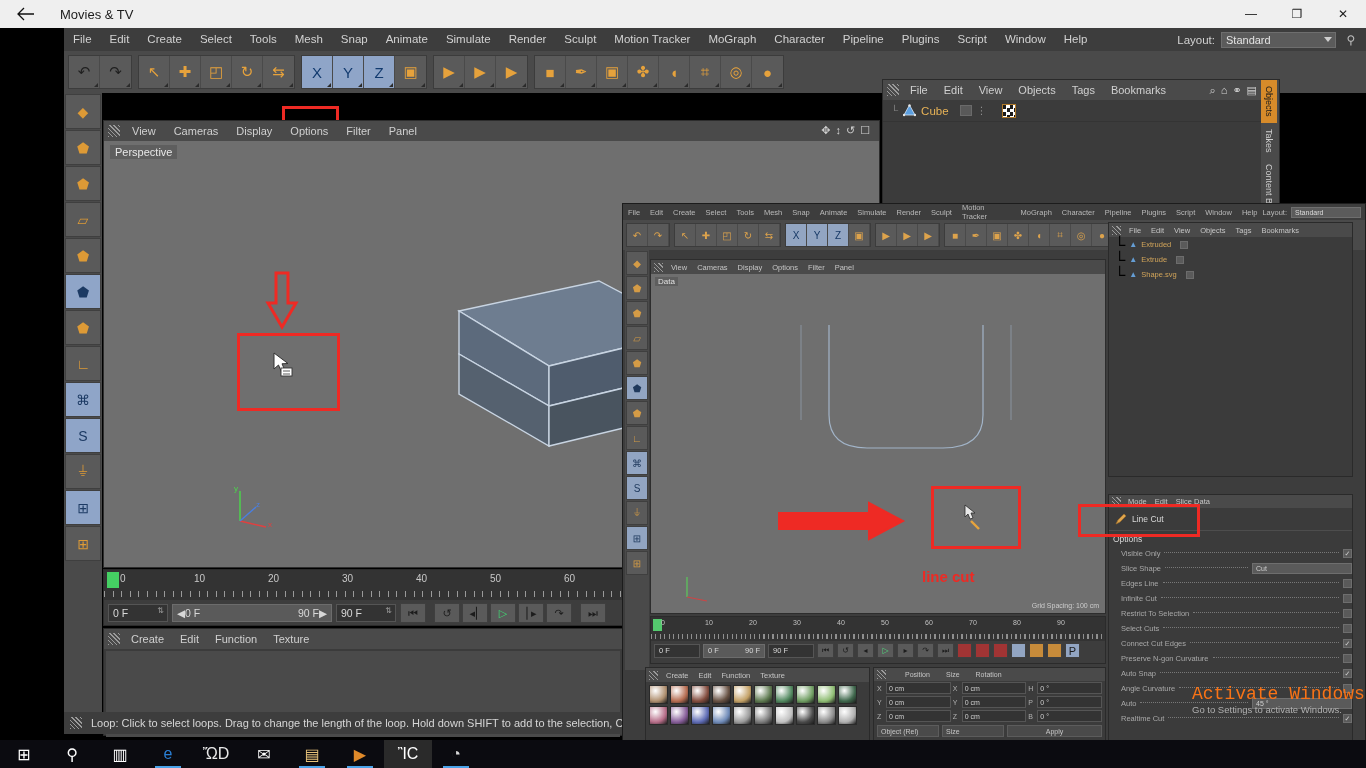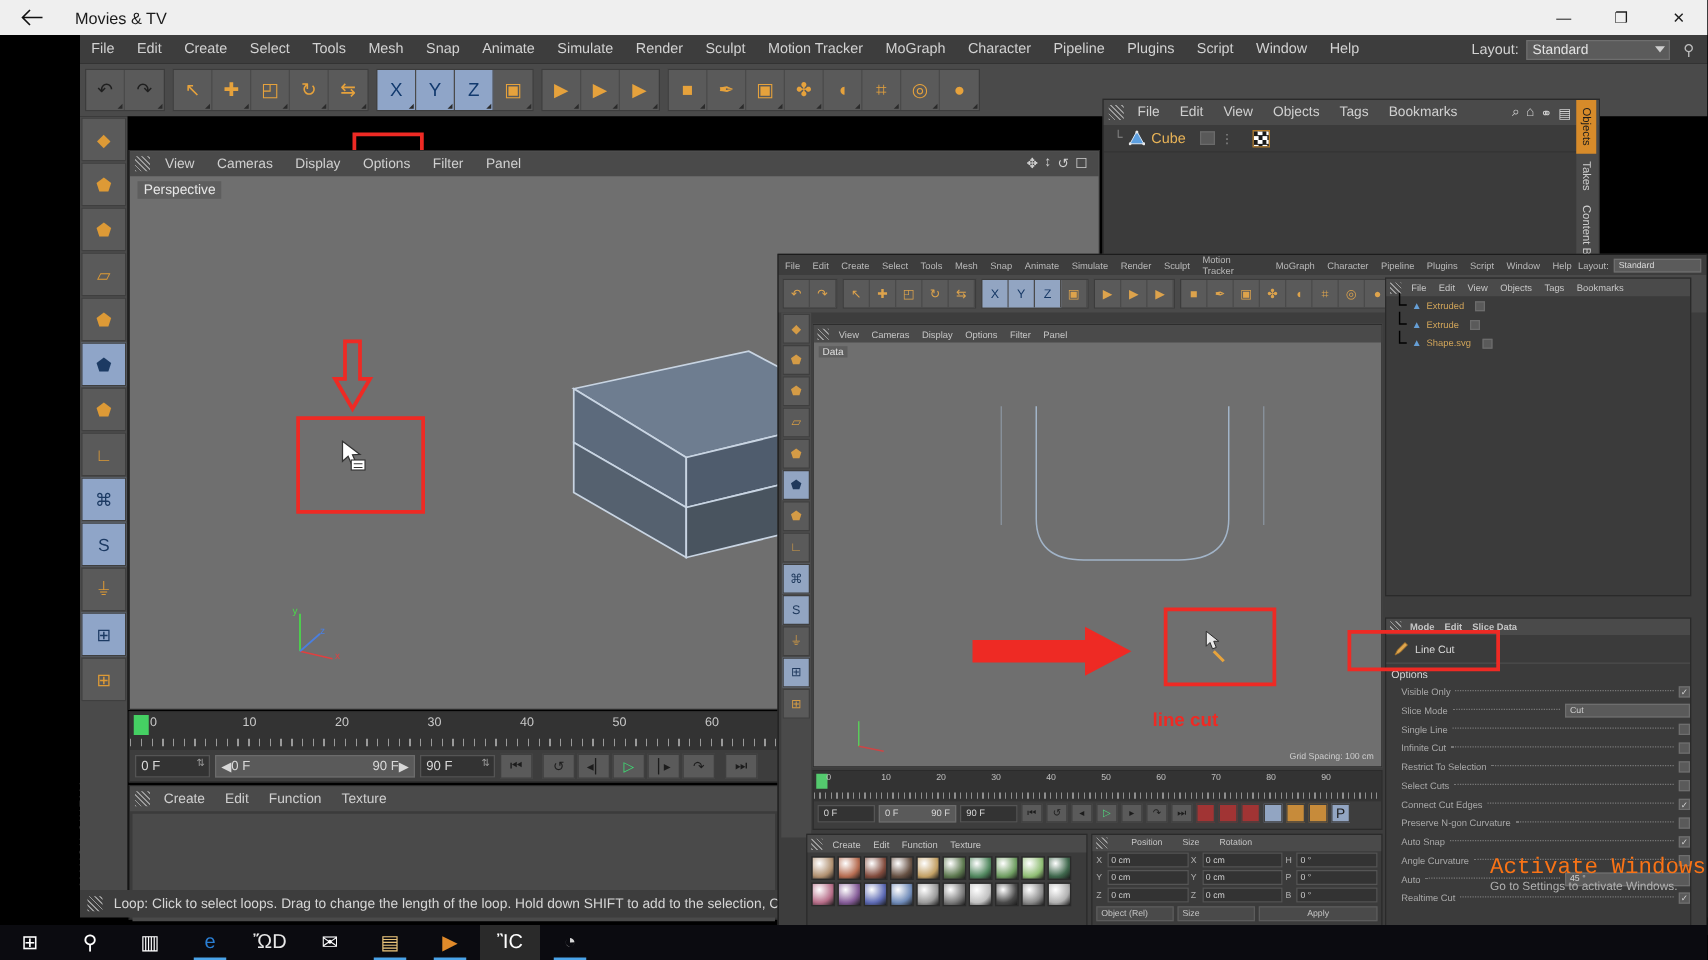--- a/index.html
+++ b/index.html
@@ -134,21 +134,21 @@
   .in-gridtxt { position:absolute; right:6px; bottom:4px; font-size:7px; color:#cdcdcd; }
   .in-om { position:absolute; left:485px; top:18px; width:245px; height:255px; background:#3b3b3b;
     border:1px solid #2a2a2a; }
   .in-ommenu { height:14px; background:#4a4a4a; display:flex; align-items:center; padding-left:3px;}
   .in-ommenu .mi { font-size:7.5px; color:#c6c6c6; padding:0 5px; }
   .in-omrow { display:flex; align-items:center; height:15px; padding-left:5px; gap:4px; }
   .in-omname { font-size:7.5px; color:#d8a44c; }
   .in-attr { position:absolute; left:485px; top:290px; width:245px; height:253px; background:#3b3b3b;
     border:1px solid #2a2a2a; }
   .in-atmenu { height:13px; background:#4a4a4a; display:flex; align-items:center; padding-left:3px; }
-  .in-atmenu .mi { font-size:7.5px; color:#c6c6c6; padding:0 4px;font-weight:bold; }
+  .in-atmenu .mi { font-size:7.5px; color:#c6c6c6; padding:0 4px; }
   .in-attitle { display:flex; align-items:center; gap:5px; height:22px; padding-left:6px;
     font-size:8.5px; color:#d8d8d8; }
   .in-sec { font-size:8.5px; color:#d8d8d8; padding:3px 0 2px 4px; border-top:1px solid #4d4d4d; }
   .in-opt { display:flex; align-items:center; height:15px; padding-left:12px; font-size:7.5px;
     color:#a8a8a8; }
   .in-opt .dots { flex:1; border-bottom:1px dotted #787878; margin:0 4px 3px 4px; }
   .in-chk { width:9px; height:9px; background:#5a5a5a; border:1px solid #6e6e6e; }
   .in-chk.on { background:#5a5a5a; color:#cfcfcf; font-size:7px; display:flex;
     align-items:center; justify-content:center; }
   .in-drop { width:100px; height:11px; background:#5a5a5a; border:1px solid #6e6e6e;
@@ -602,26 +602,26 @@
         <span>Line Cut</span>
       </div>
       <div class="in-sec">Options</div>
       <div id="inoptions">
           <div class="in-opt">
             <span>Visible Only</span>
             <span class="dots"></span>
             <span class="in-chk on">✓</span>
           </div>
           <div class="in-opt">
-            <span>Slice Mode</span>
+            <span>Slice Shape</span>
             <span class="dots"></span>
             <span class="in-drop">Cut</span>
           </div>
           <div class="in-opt">
-            <span>Single Line</span>
+            <span>Edges Line</span>
             <span class="dots"></span>
             <span class="in-chk"></span>
           </div>
           <div class="in-opt">
             <span>Infinite Cut</span>
             <span class="dots"></span>
             <span class="in-chk"></span>
           </div>
           <div class="in-opt">
             <span>Restrict To Selection</span>

